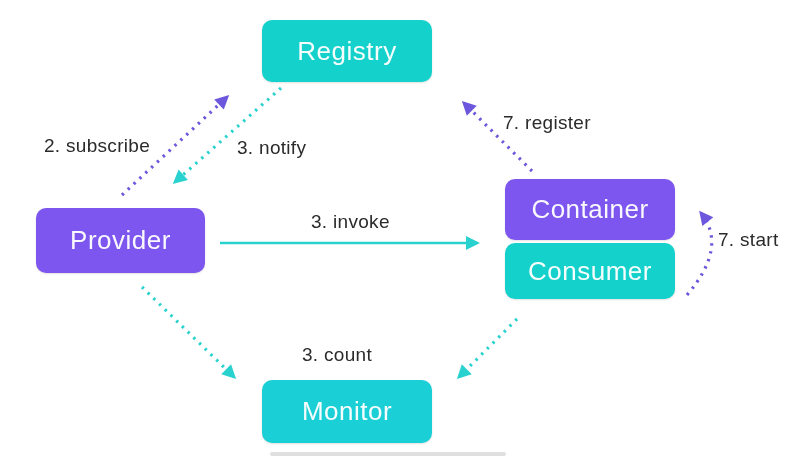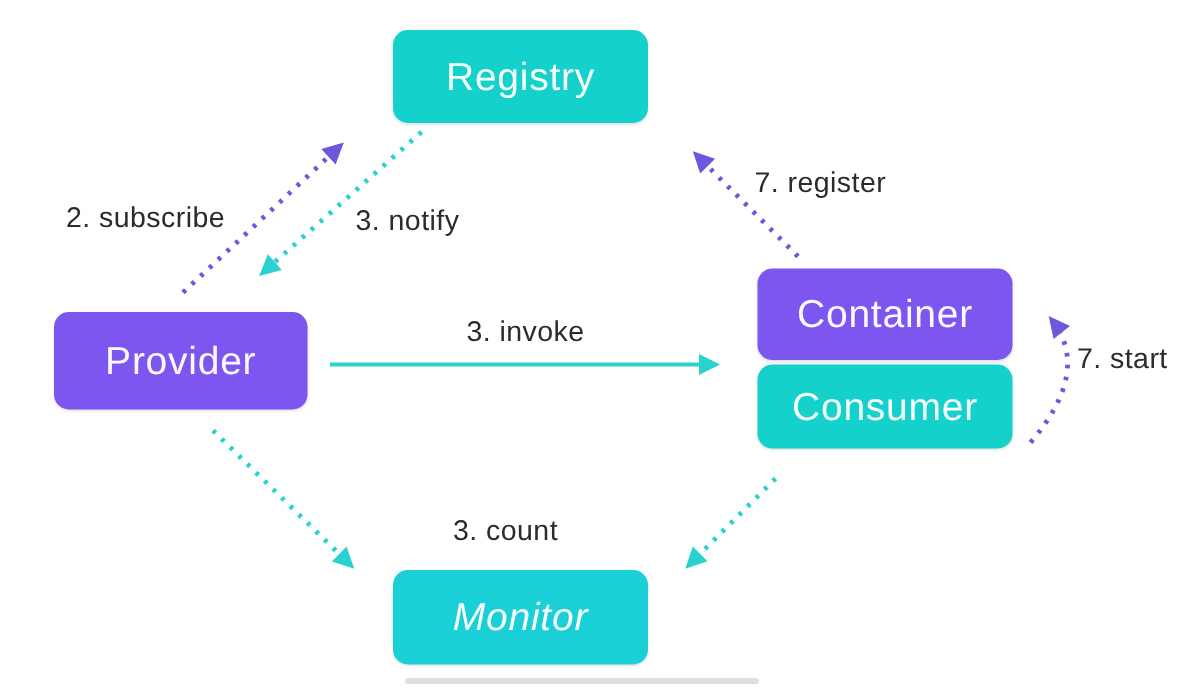--- a/index.html
+++ b/index.html
@@ -29,21 +29,21 @@
   .node{
     position:absolute;
     display:flex;align-items:center;justify-content:center;
     border-radius:10px;
     color:rgba(255,255,255,0.96);
     font-size:26px;
     letter-spacing:0.5px;
     box-shadow:0 1px 2px rgba(0,0,0,0.12);
   }
   .node.cyan{background:var(--box-cyan);}
-  .node.cyan-monitor{background:var(--box-cyan-monitor);font-style:italic;}
+  .node.cyan-monitor{background:var(--box-cyan-monitor);}
   .node.purple{background:var(--box-purple);}
   .node-registry{left:262px;top:20px;width:170px;height:62px;}
   .node-consumer{left:36px;top:208px;width:169px;height:65px;}
   .node-provider{left:505px;top:179px;width:170px;height:61px;}
   .node-container{left:505px;top:243px;width:170px;height:56px;}
   .node-monitor{left:262px;top:380px;width:170px;height:63px;}
   .edge-label{
     position:absolute;
     color:var(--label-color);
     font-size:19px;

